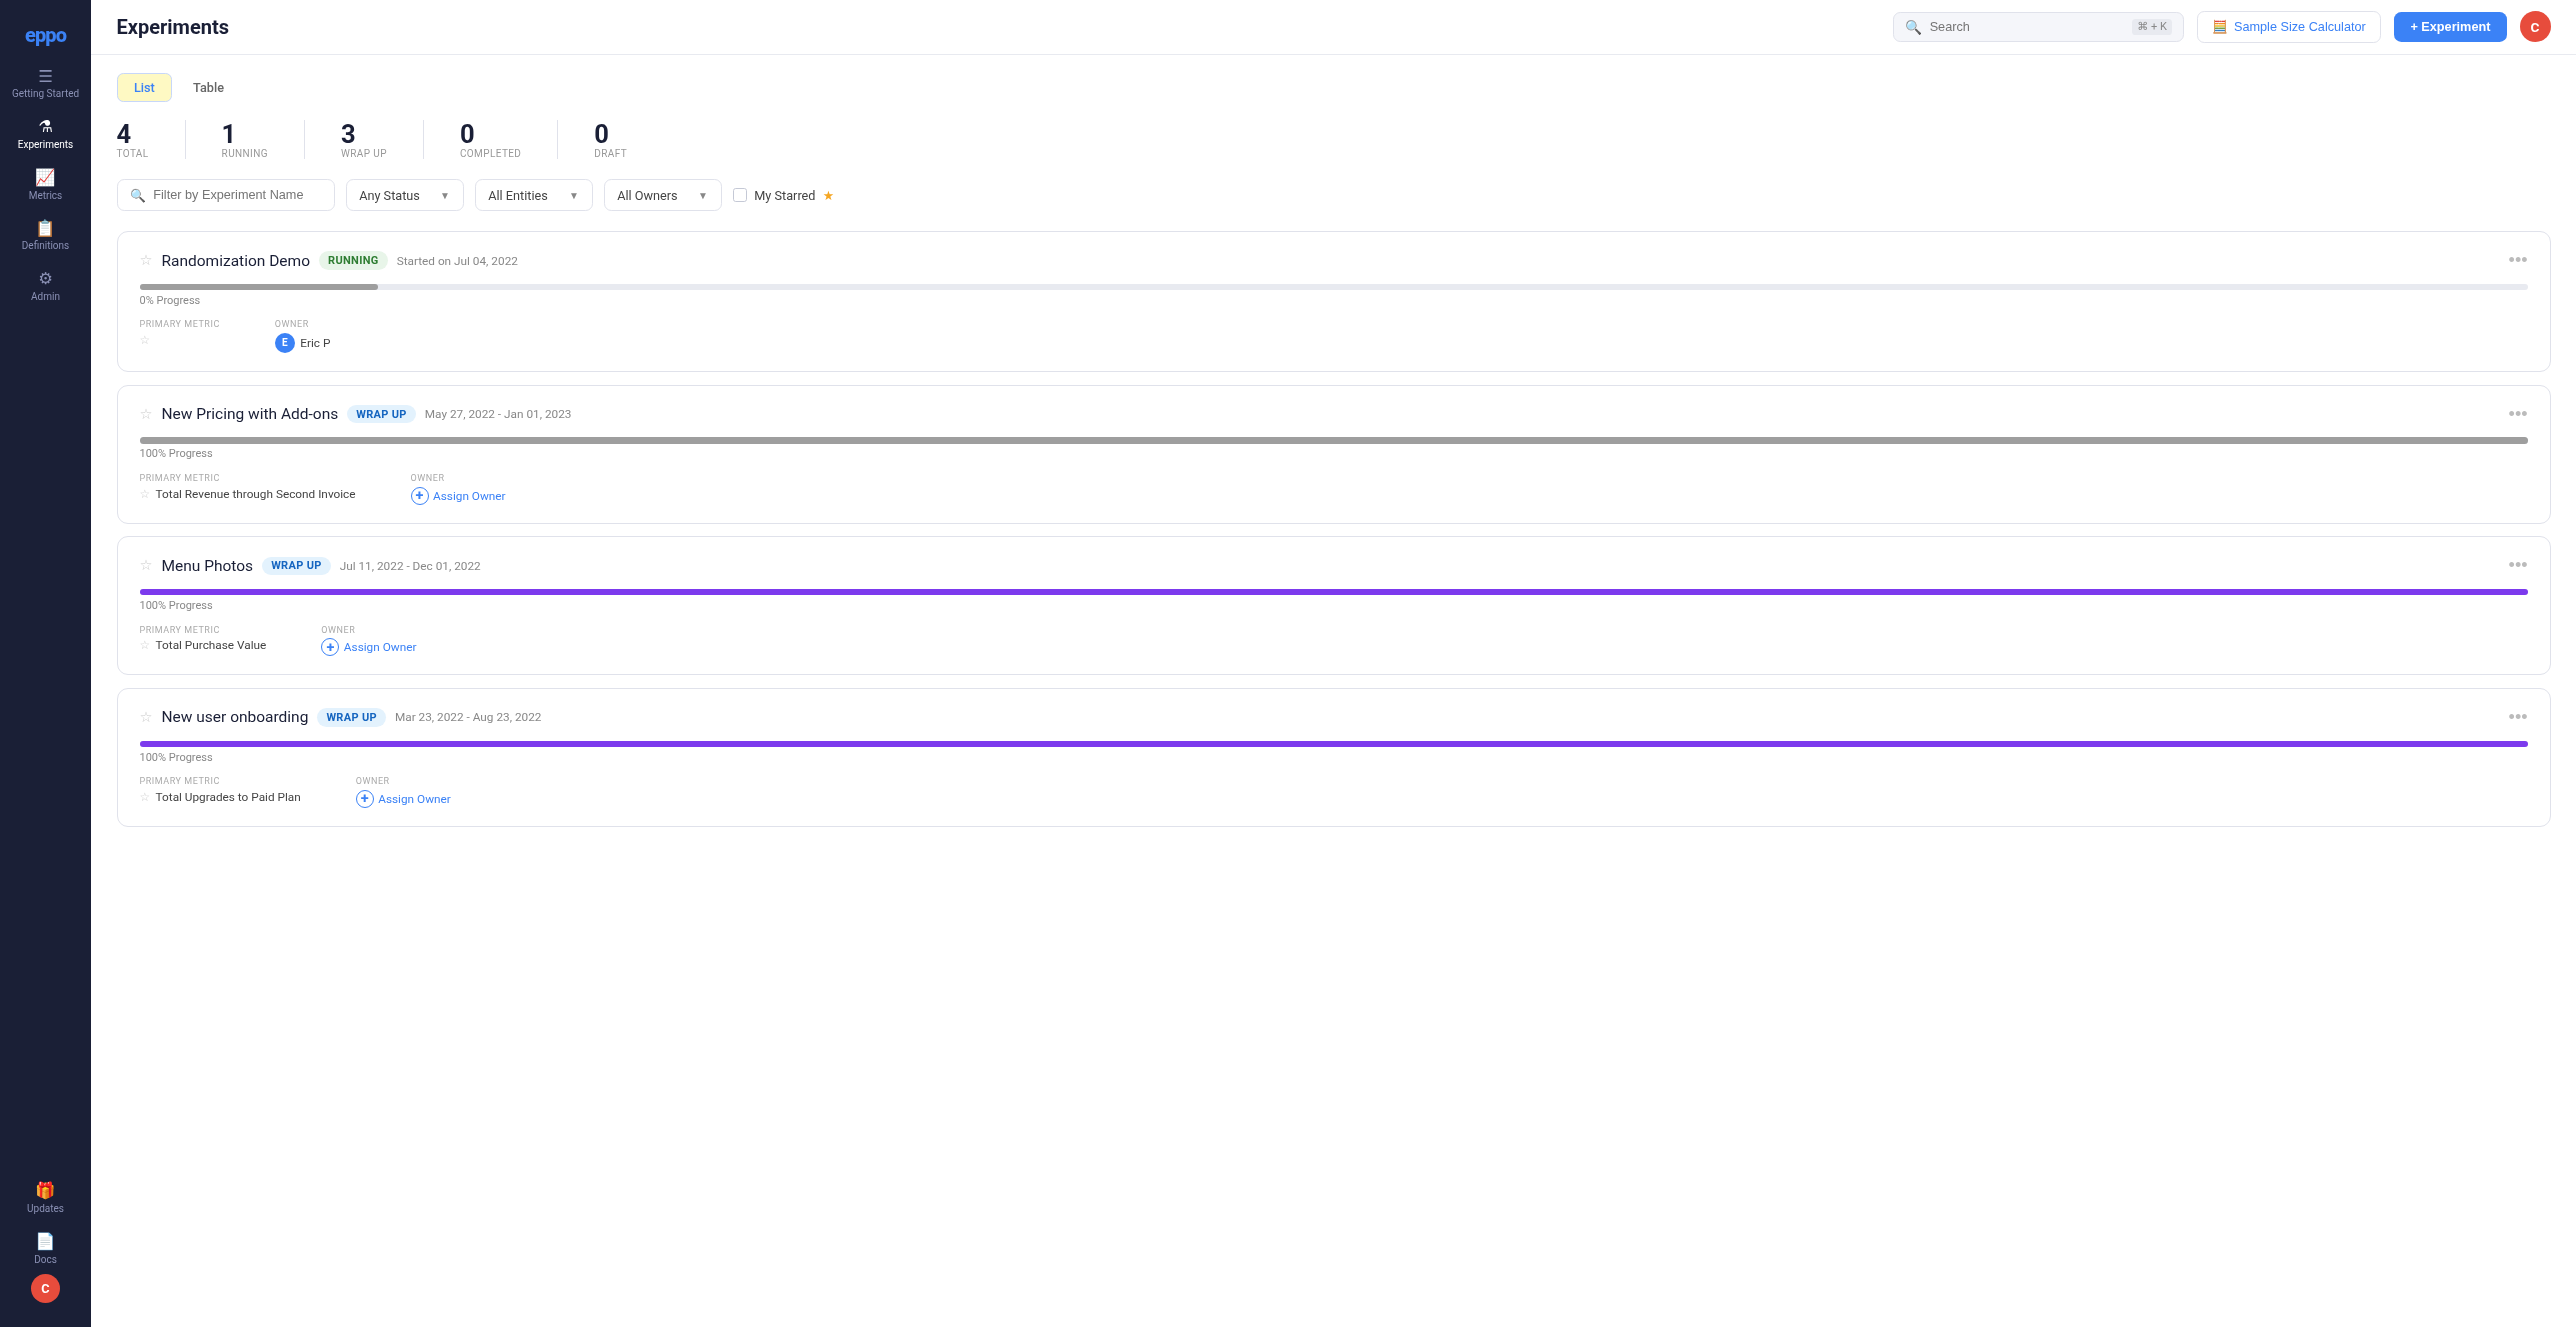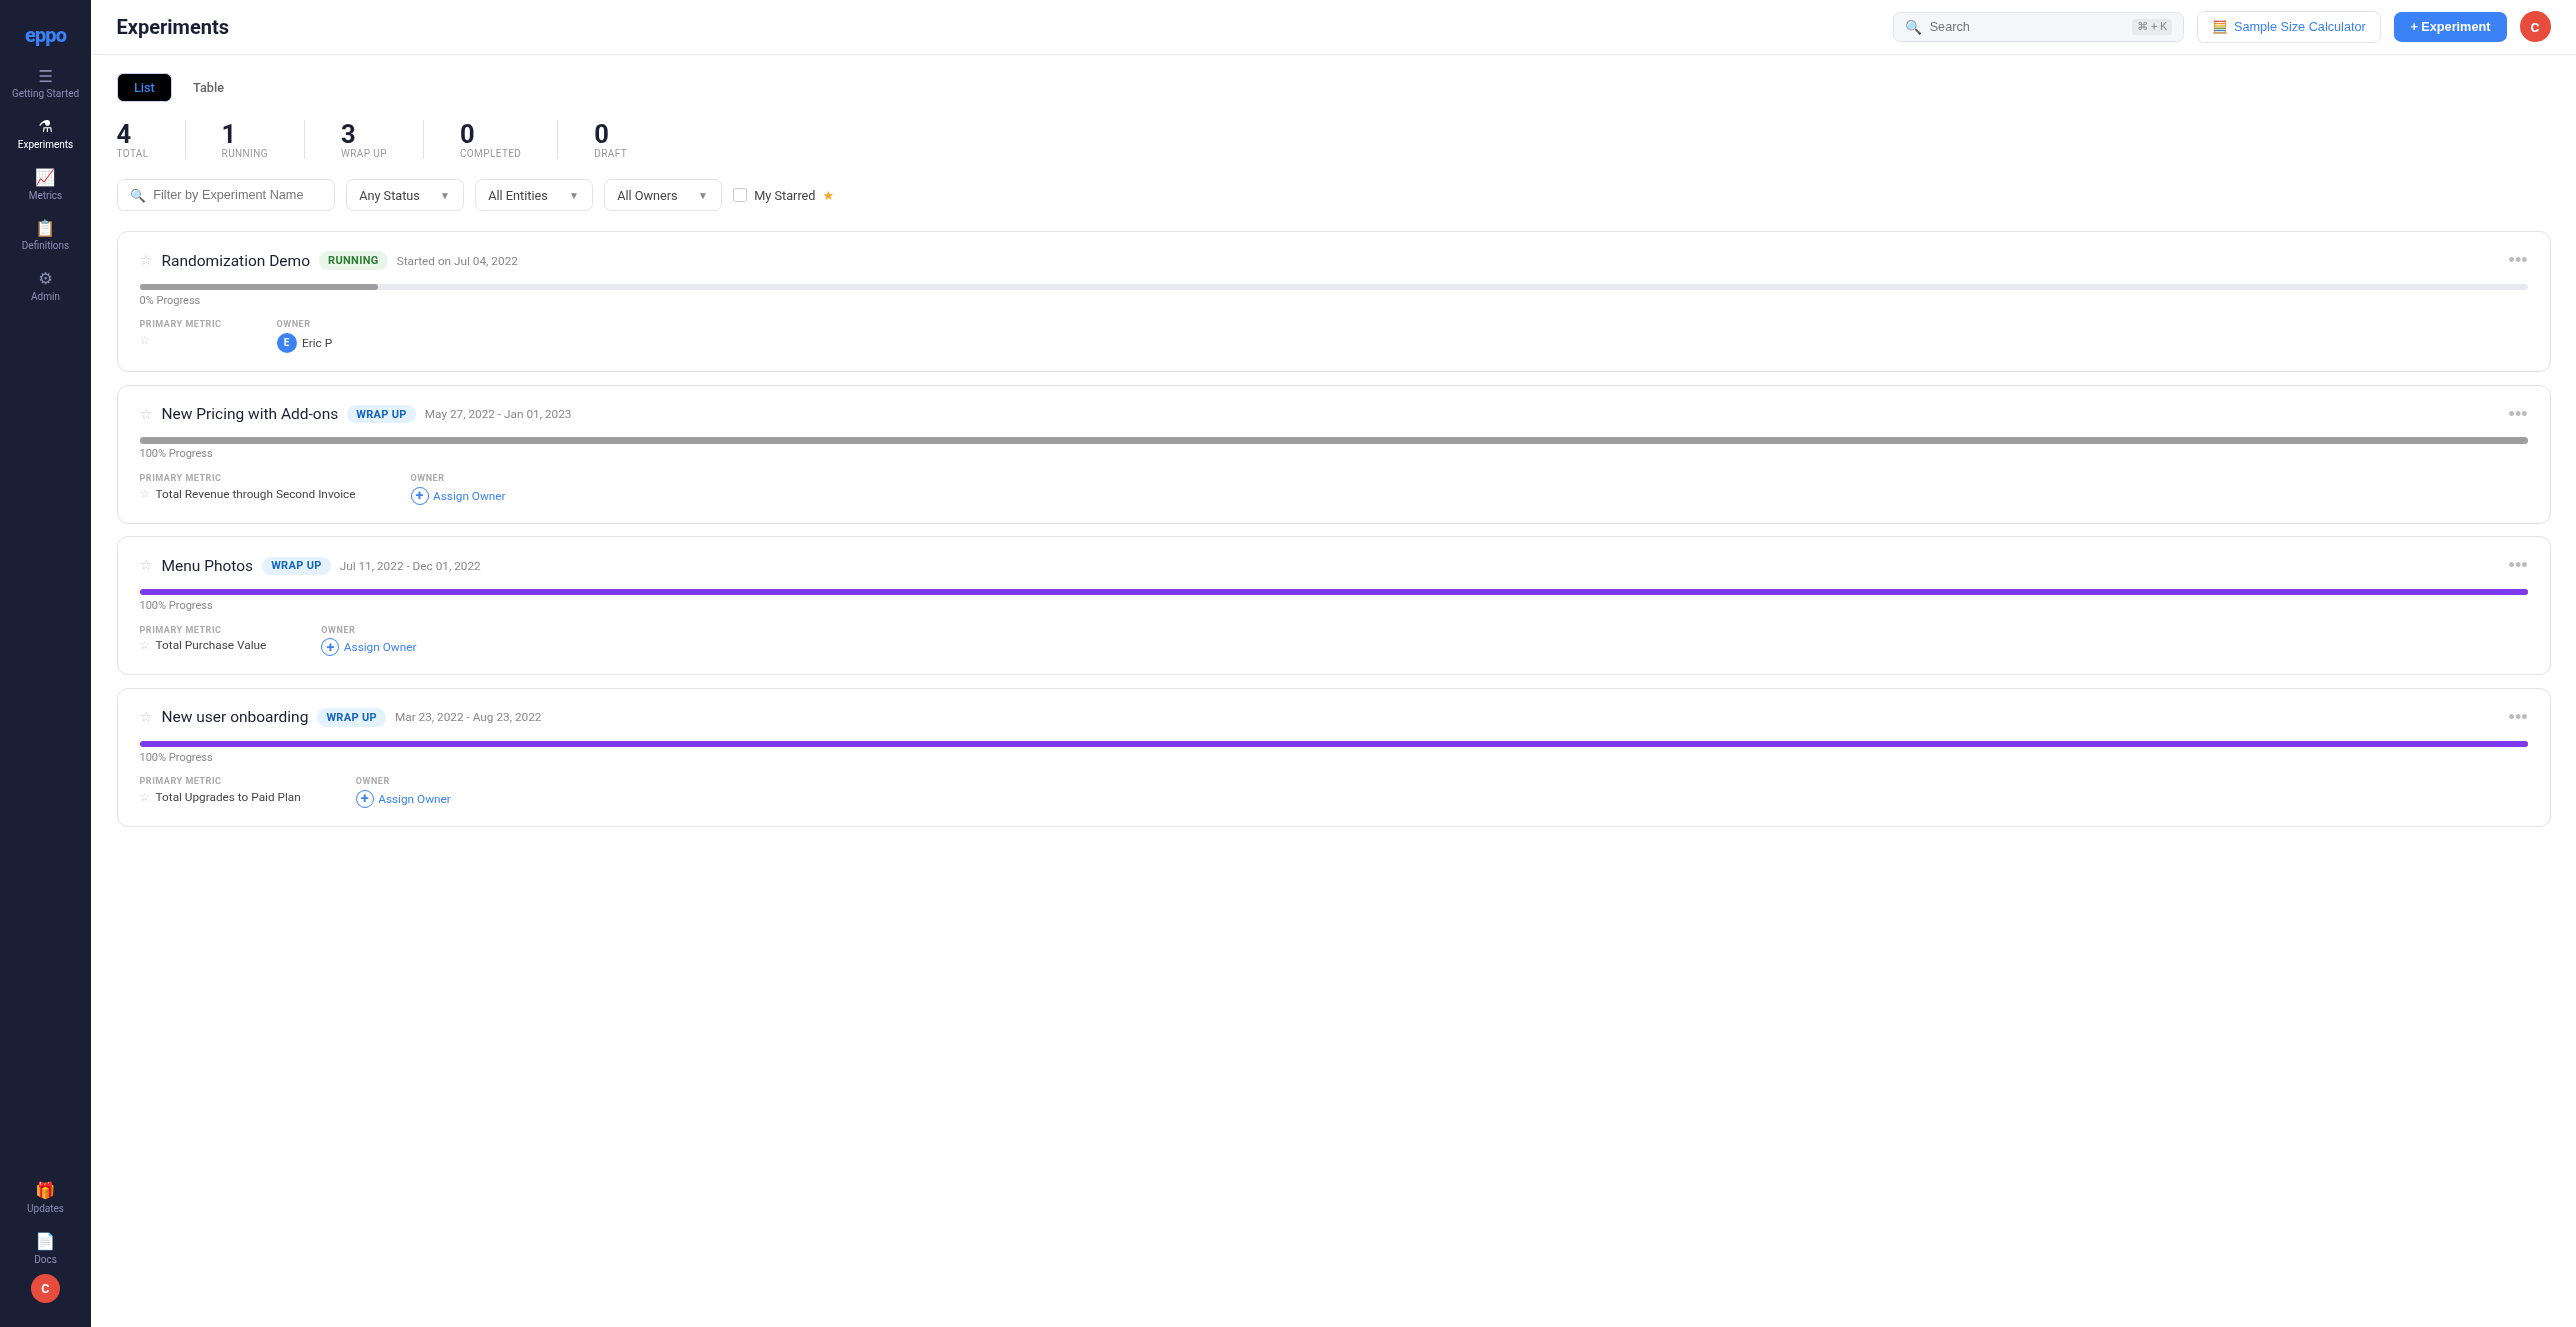--- a/index.html
+++ b/index.html
@@ -165,21 +165,21 @@
     .tab {
       padding: 6.4px 16.4px;
       border-radius: 6.4px;
       font-size: 12.7px;
       font-weight: 500;
       cursor: pointer;
       border: 0.9px solid transparent;
       color: #666;
     }
     .tab.active {
-      background: #000000;
+      background: #fef9c3;
       border-color: #c7d7f9;
       color: #3b82f6;
     }
 
     
     .stats {
       display: flex;
       gap: 0;
       margin-bottom: 20px;
       align-items: center;
@@ -319,21 +319,21 @@
       margin-top: 3.6px;
     }
     .exp-meta {
       display: flex;
       gap: 55px;
       margin-top: 12.7px;
     }
     .meta-section { display: flex; flex-direction: column; gap: 3.6px; }
     .meta-label {
       font-size: 9px;
-      font-weight: 700;
+      font-weight: 400;
       color: #aaa;
       letter-spacing: 0.06em;
       text-transform: uppercase;
     }
     .meta-value {
       display: flex;
       align-items: center;
       gap: 5.5px;
       font-size: 11.8px;
       color: #444;

